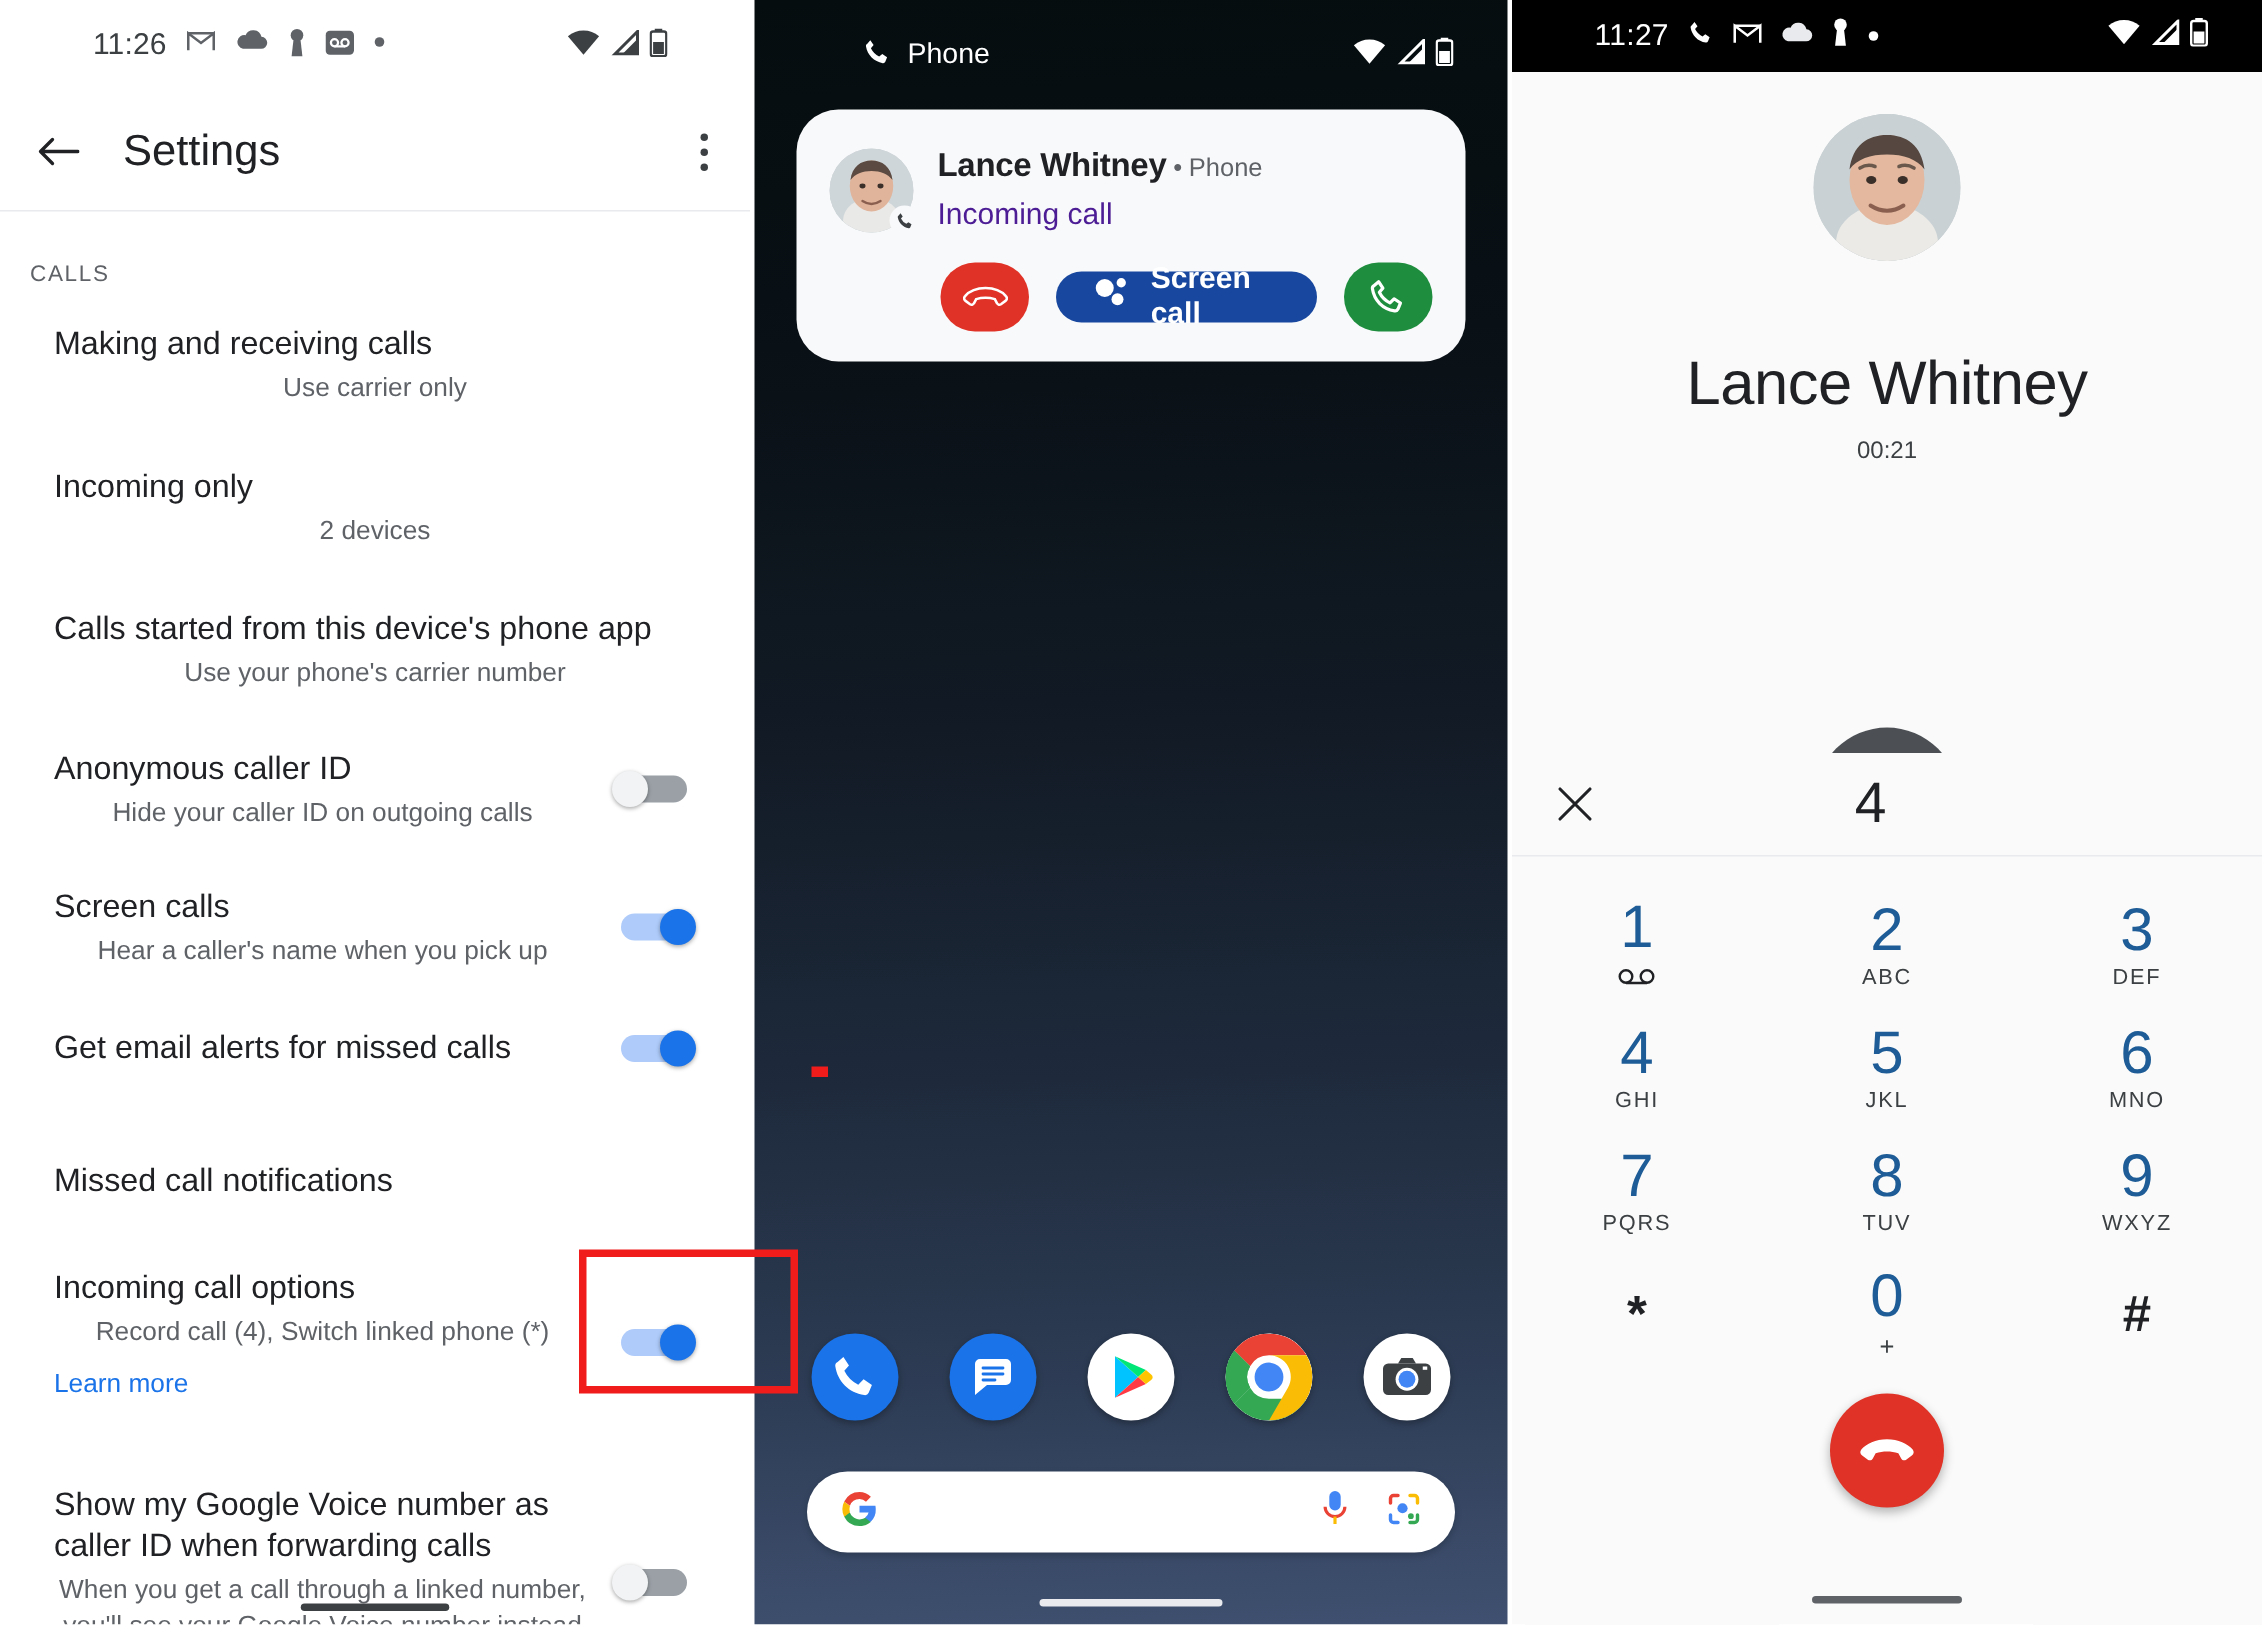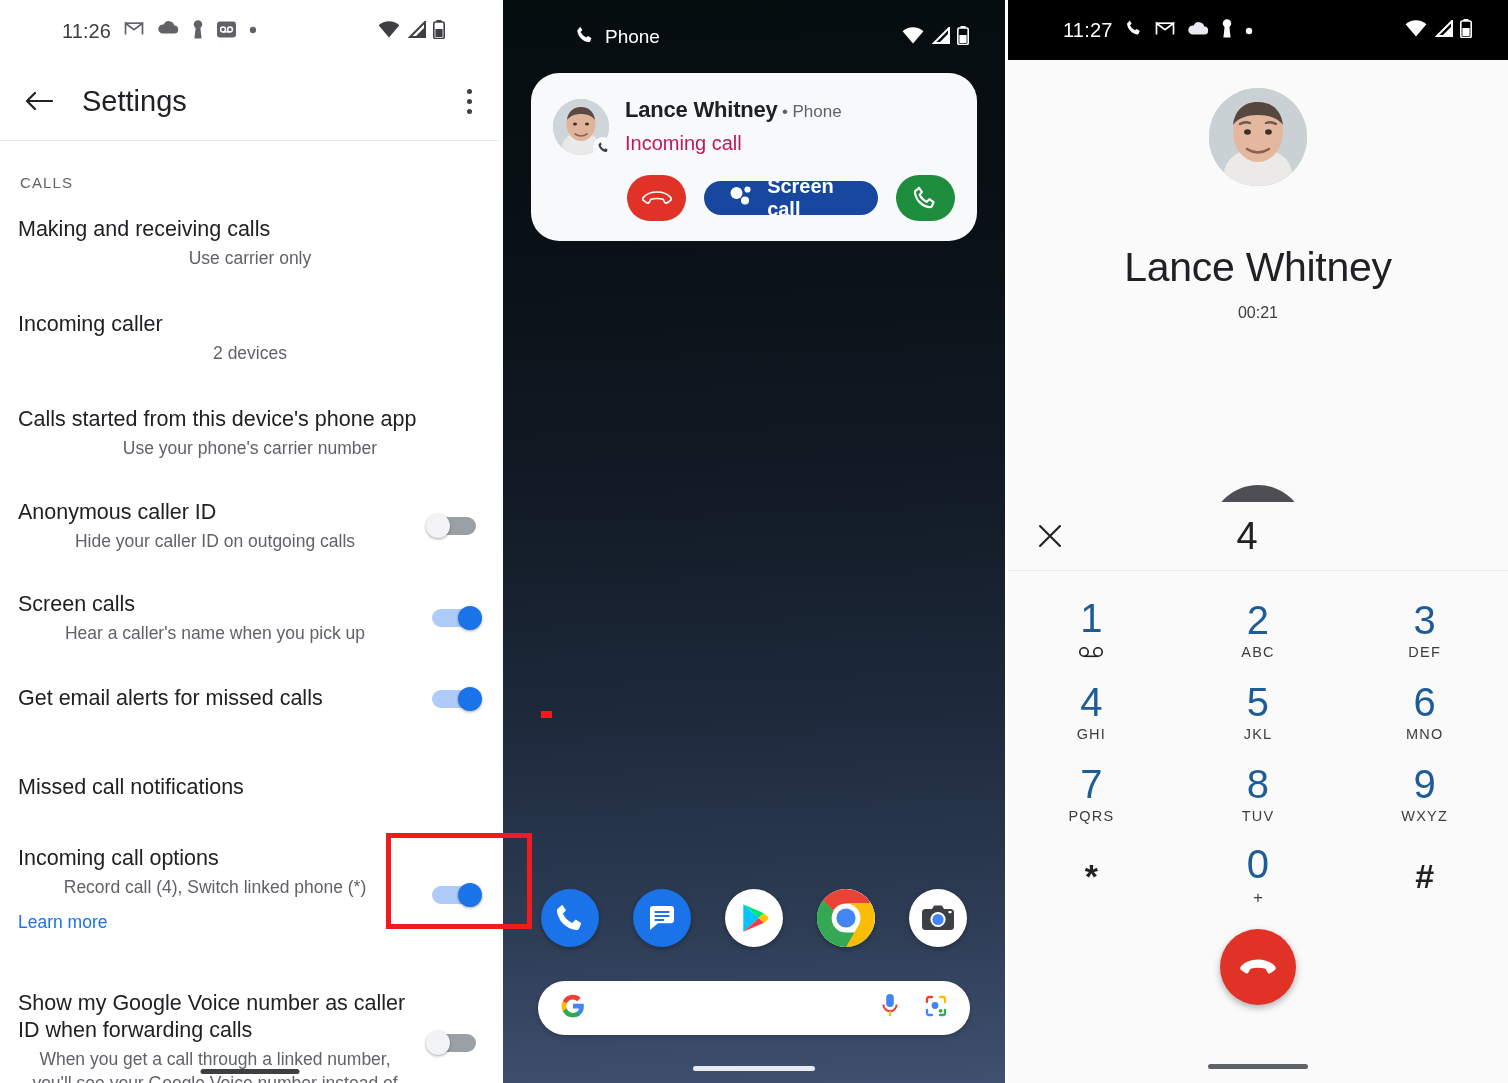--- a/index.html
+++ b/index.html
@@ -16,21 +16,21 @@
   .p1-appbar{height:78px;display:flex;align-items:center;position:relative;background:#fff;}
   .p1-appbar .back{margin-left:22px;width:34px;height:34px;display:flex;align-items:center;justify-content:center;}
   .p1-title{margin-left:26px;font-size:29px;color:#202124;font-weight:400;letter-spacing:0;}
   .p1-overflow{position:absolute;right:28px;display:flex;flex-direction:column;gap:5px;align-items:center;}
   .p1-overflow i{display:block;width:5px;height:5px;border-radius:50%;background:#3c4043;}
   .p1-divider{height:1px;background:#e8eaed;width:100%;}
 
   .p1-list{padding:0;}
   .sect-header{font-size:15px;letter-spacing:1.1px;color:#5f6368;font-weight:500;padding:33px 0 0 20px;}
 
-  .row{position:relative;display:flex;align-items:flex-start;padding:0 18px;box-sizing:border-box;}
+  .row{position:relative;display:flex;align-items:flex-start;padding:0 36px;box-sizing:border-box;}
   .row .texts{flex:1;min-width:0;}
   .row-title{font-size:21.5px;color:#202124;line-height:27px;font-weight:400;}
   .row-sub{font-size:17.5px;color:#5f6368;line-height:24px;margin-top:3px;text-align:center;}
   .row-link{font-size:17.5px;color:#1a73e8;line-height:24px;margin-top:11px;font-weight:500;}
 
   .toggle{position:relative;width:56px;height:24px;flex:0 0 auto;margin-left:14px;}
   .toggle .track{position:absolute;left:6px;top:3px;width:44px;height:18px;border-radius:9px;}
   .toggle .knob{position:absolute;top:0;width:24px;height:24px;border-radius:50%;box-shadow:0 1px 3px rgba(0,0,0,.35);}
   .toggle.on  .track{background:#aecbfa;}
   .toggle.on  .knob{right:0;background:#1a73e8;}
@@ -50,37 +50,37 @@
   .p2-sb-label{font-size:19px;color:#fff;}
   .p2-sb-right{position:absolute;right:36px;display:flex;align-items:center;gap:7px;}
 
   .notif{position:absolute;left:28px;top:73px;width:446px;background:#f8f9fa;border-radius:28px;padding:22px 22px 20px 22px;box-sizing:border-box;}
   .notif-top{display:flex;align-items:flex-end;gap:16px;}
   .avatar-wrap{position:relative;flex:0 0 auto;}
   .avatar{width:56px;height:56px;border-radius:50%;overflow:hidden;background:#c8cfd3;position:relative;}
   .badge-phone{position:absolute;right:-4px;bottom:-2px;width:20px;height:20px;border-radius:50%;background:#f8f9fa;display:flex;align-items:center;justify-content:center;}
   .notif-name{font-size:22px;color:#202124;font-weight:700;letter-spacing:-.2px;}
   .notif-app{font-size:17px;color:#5f6368;font-weight:400;}
-  .notif-body{font-size:20px;color:#be185d;margin-top:9px;}
+  .notif-body{font-size:20px;color:#4c1d95;margin-top:9px;}
   .notif-actions{display:flex;align-items:center;gap:18px;margin-top:20px;padding-left:74px;}
   .btn-decline{width:68px;height:46px;border-radius:24px;background:#e03226;display:flex;align-items:center;justify-content:center;}
   .btn-screen{height:34px;border-radius:24px;background:#17479e;display:flex;align-items:center;gap:13px;padding:0 24px;}
   .btn-screen span{color:#fff;font-size:20px;font-weight:700;}
   .btn-answer{width:68px;height:46px;border-radius:24px;background:#1e8e3e;display:flex;align-items:center;justify-content:center;}
 
   .dock{position:absolute;left:0;right:0;bottom:136px;display:flex;justify-content:center;gap:34px;}
   .dockicon{width:58px;height:58px;border-radius:50%;display:flex;align-items:center;justify-content:center;box-shadow:0 2px 5px rgba(0,0,0,.3);}
   .searchbar{position:absolute;left:35px;right:35px;bottom:48px;height:54px;border-radius:28px;background:#fff;display:flex;align-items:center;padding:0 22px;box-sizing:border-box;box-shadow:0 2px 5px rgba(0,0,0,.2);}
   .searchbar .sp{flex:1;}
   .p2-navpill{position:absolute;bottom:12px;left:50%;transform:translateX(-50%);width:122px;height:5px;border-radius:3px;background:#e8eaed;}
   .redmark{position:absolute;left:38px;top:711px;width:11px;height:7px;background:#f01c1c;}
 
   
   .panel3{position:absolute;left:1008px;top:0;width:500px;height:1083px;background:#fafafa;overflow:hidden;}
-  .p3-statusbar{height:60px;background:#000;display:flex;align-items:center;position:relative;}
+  .p3-statusbar{height:48px;background:#000;display:flex;align-items:center;position:relative;}
   .p3-sb-left{display:flex;align-items:center;gap:12px;margin-left:55px;}
   .p3-time{font-size:20px;color:#fff;font-weight:500;letter-spacing:.2px;}
   .p3-sb-right{position:absolute;right:36px;display:flex;align-items:center;gap:7px;}
 
   .p3-hero{background:#fafafa;text-align:center;padding-top:28px;}
   .p3-avatar{width:98px;height:98px;border-radius:50%;margin:0 auto;overflow:hidden;background:#c5cdd1;position:relative;}
   .p3-name{font-size:41px;color:#202124;margin-top:58px;font-weight:400;letter-spacing:-.3px;}
   .p3-timer{font-size:16px;color:#3c4043;margin-top:13px;}
 
   .p3-handle{position:absolute;left:50%;transform:translateX(-50%);top:485px;width:96px;height:96px;border-radius:50%;background:#4c5055;z-index:1;}
@@ -187,21 +187,21 @@
 
       <div class="row" style="margin-top:25px;">
         <div class="texts">
           <div class="row-title">Making and receiving calls</div>
           <div class="row-sub">Use carrier only</div>
         </div>
       </div>
 
       <div class="row" style="margin-top:41px;">
         <div class="texts">
-          <div class="row-title">Incoming caller</div>
+          <div class="row-title">Incoming only</div>
           <div class="row-sub">2 devices</div>
         </div>
       </div>
 
       <div class="row" style="margin-top:41px;">
         <div class="texts">
           <div class="row-title">Calls started from this device's phone app</div>
           <div class="row-sub">Use your phone's carrier number</div>
         </div>
       </div>

